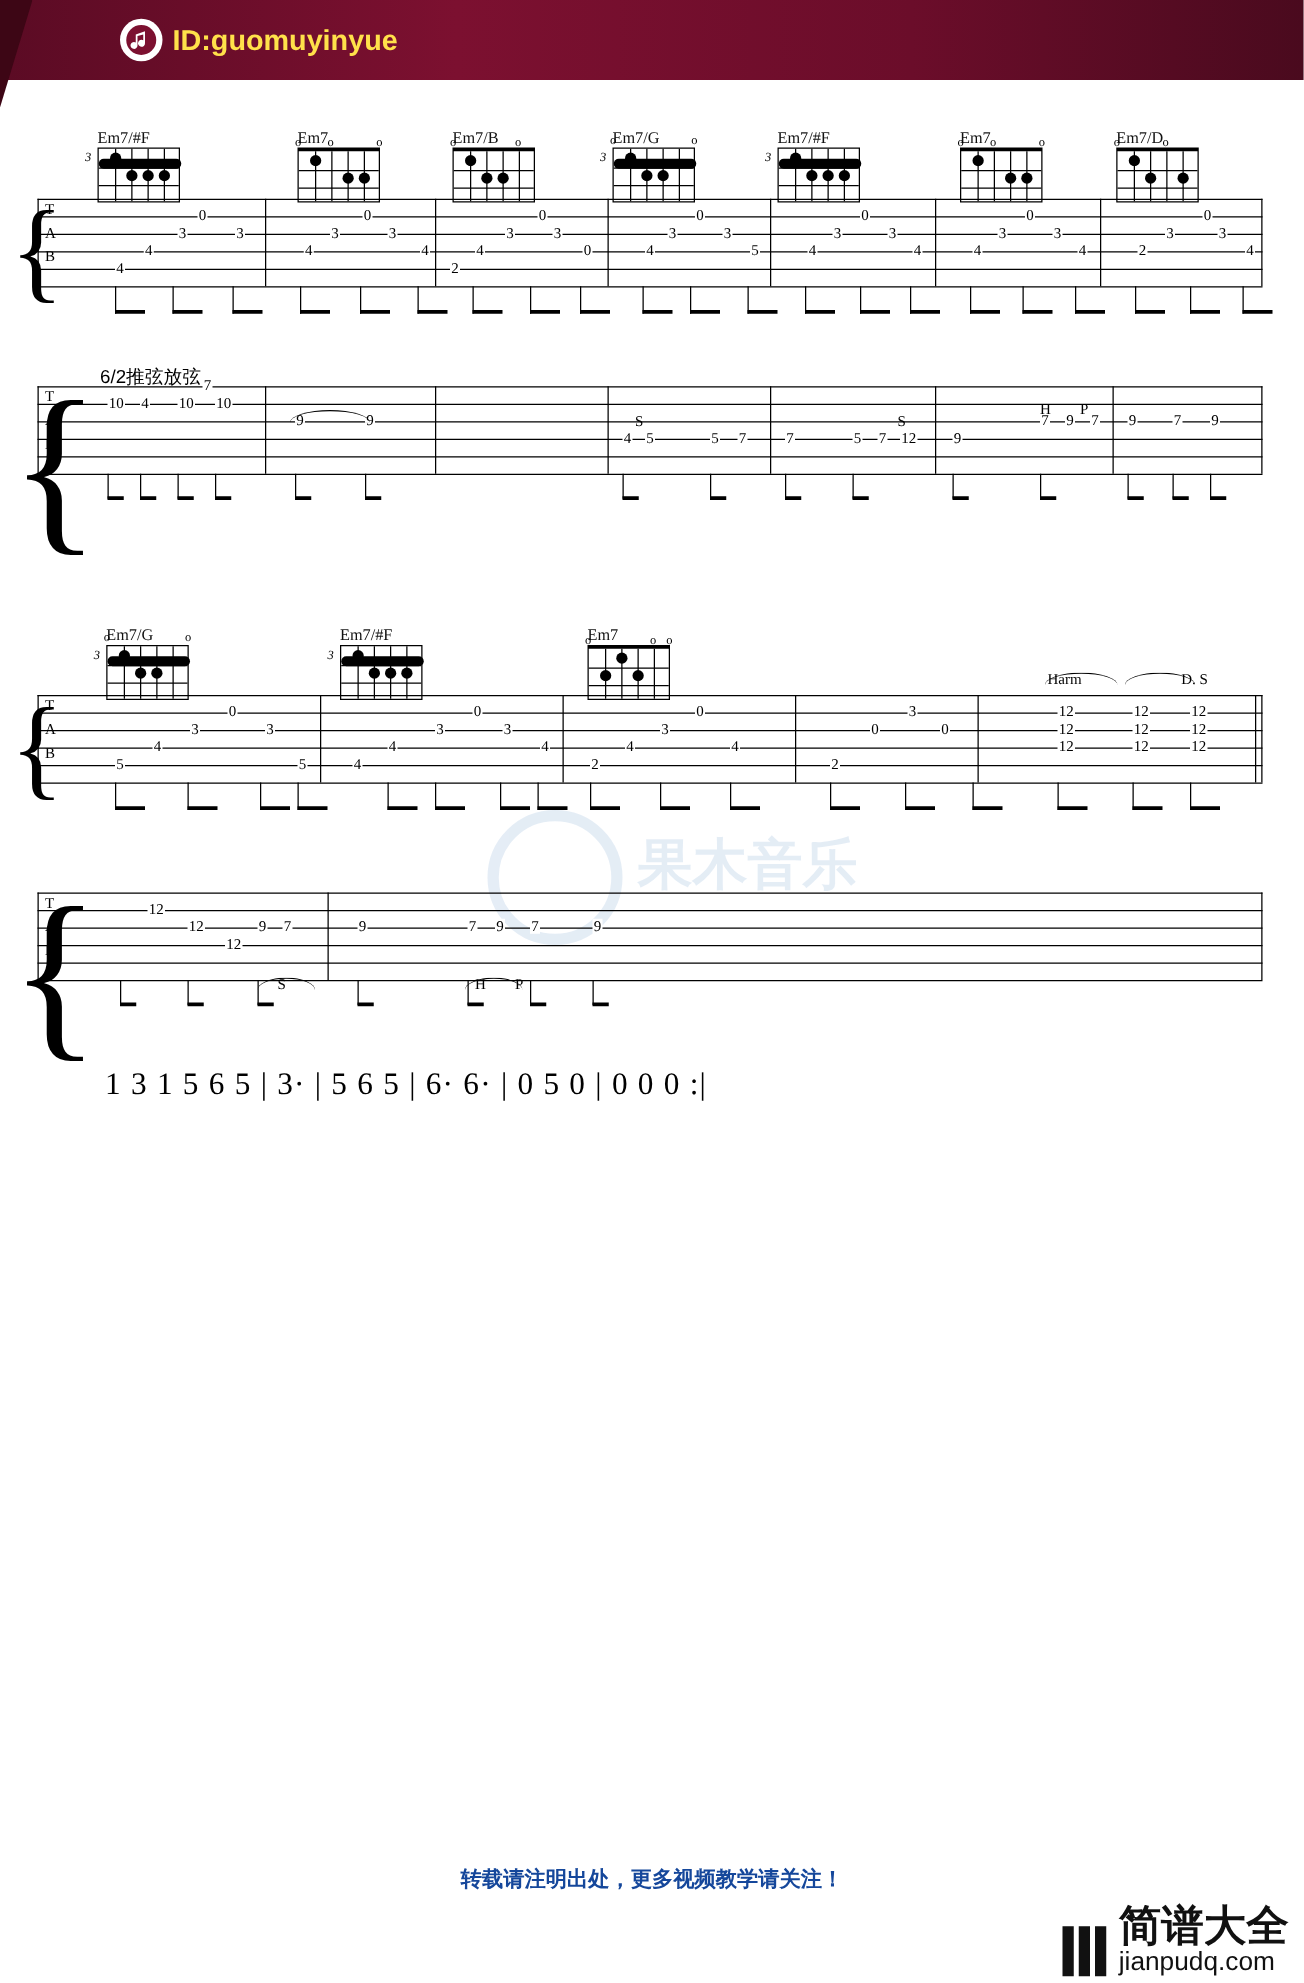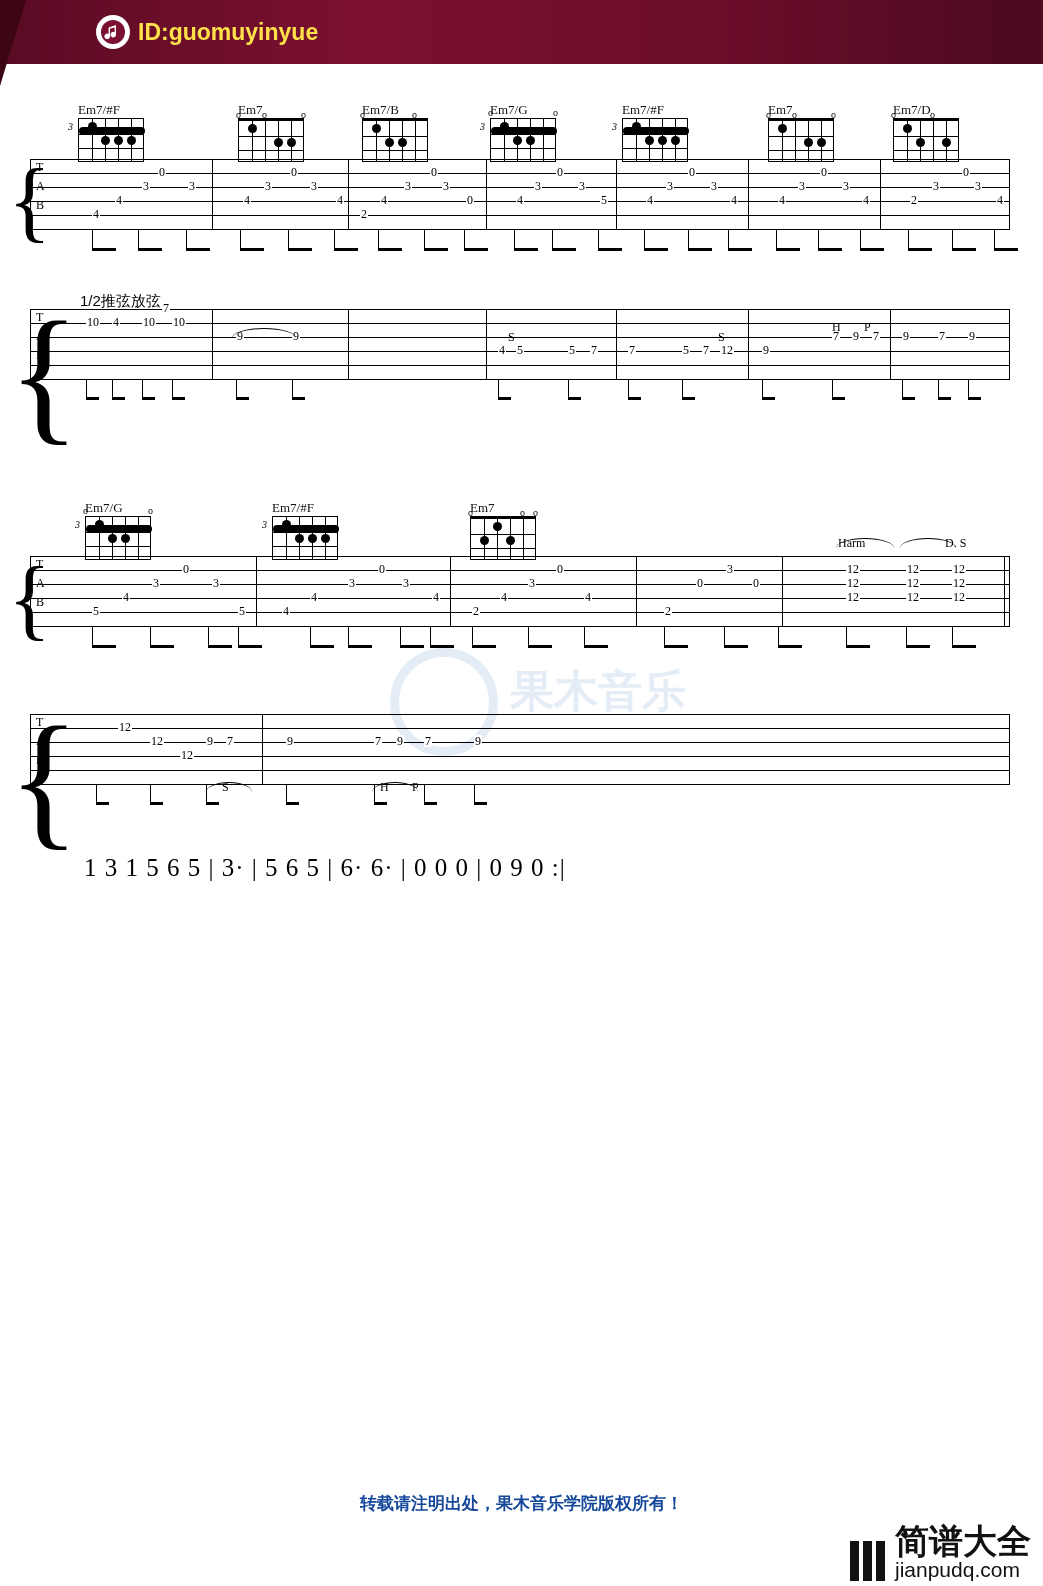--- a/index.html
+++ b/index.html
@@ -755,39 +755,39 @@
         <div class="stem" style="left: 474px; top: 70px; height: 20px;"></div>
         <div class="beam" style="left: 474px; top: 88px; width: 13px;"></div>
       </div>
     </div>
 
   <div class="brace" style="left:8px; top:92px;">{</div>
   <div class="brace" style="left:8px; top:235px; font-size:150px;">{</div>
   <div class="brace" style="left:8px; top:490px;">{</div>
   <div class="brace" style="left:8px; top:640px; font-size:150px;">{</div>
 
-<div class="annot-cn" style="left: 80px; top: 228px;">1/2推弦放弦</div>
+<div class="annot-cn" style="left: 80px; top: 228px;">6/2推弦放弦</div>
     <div class="annot" style="left: 838px; top: 472px;">Harm</div>
     <div class="annot" style="left: 945px; top: 472px;">D. S</div>
     <div class="annot" style="left: 508px; top: 266px;">S</div>
     <div class="annot" style="left: 718px; top: 266px;">S</div>
     <div class="annot" style="left: 832px; top: 256px;">H</div>
     <div class="annot" style="left: 864px; top: 256px;">P</div>
     <div class="annot" style="left: 222px; top: 716px;">S</div>
     <div class="annot" style="left: 380px; top: 716px;">H</div>
     <div class="annot" style="left: 412px; top: 716px;">P</div>
     <div class="slur" style="left: 232px; top: 264px; width: 64px;"></div>
     <div class="slur" style="left: 836px; top: 474px; width: 58px;"></div>
     <div class="slur" style="left: 900px; top: 474px; width: 56px;"></div>
     <div class="slur" style="left: 206px; top: 718px; width: 46px;"></div>
     <div class="slur" style="left: 372px; top: 718px; width: 46px;"></div>
-    <div class="jianpu" style="left: 84px; top: 790px;">1 3 1 5 6 5 | 3· | 5 6 5 | 6·   6· | 0  0  0 | 0  9  0 :|</div>
+    <div class="jianpu" style="left: 84px; top: 790px;">1 3 1 5 6 5 | 3· | 5 6 5 | 6·   6· | 0  5  0 | 0  0  0 :|</div>
   </div>
 
-<div class="footer-note">转载请注明出处，果木音乐学院版权所有！</div>
+<div class="footer-note">转载请注明出处，更多视频教学请关注！</div>
 <div class="brand">
   <div class="brand-bars">
     <i style="height:40px"></i>
       <i style="height:40px"></i>
       <i style="height:40px"></i>
   </div>
   <div class="brand-txt">
     <div class="brand-title">简谱大全</div>
     <div class="brand-url">jianpudq.com</div>
   </div>

